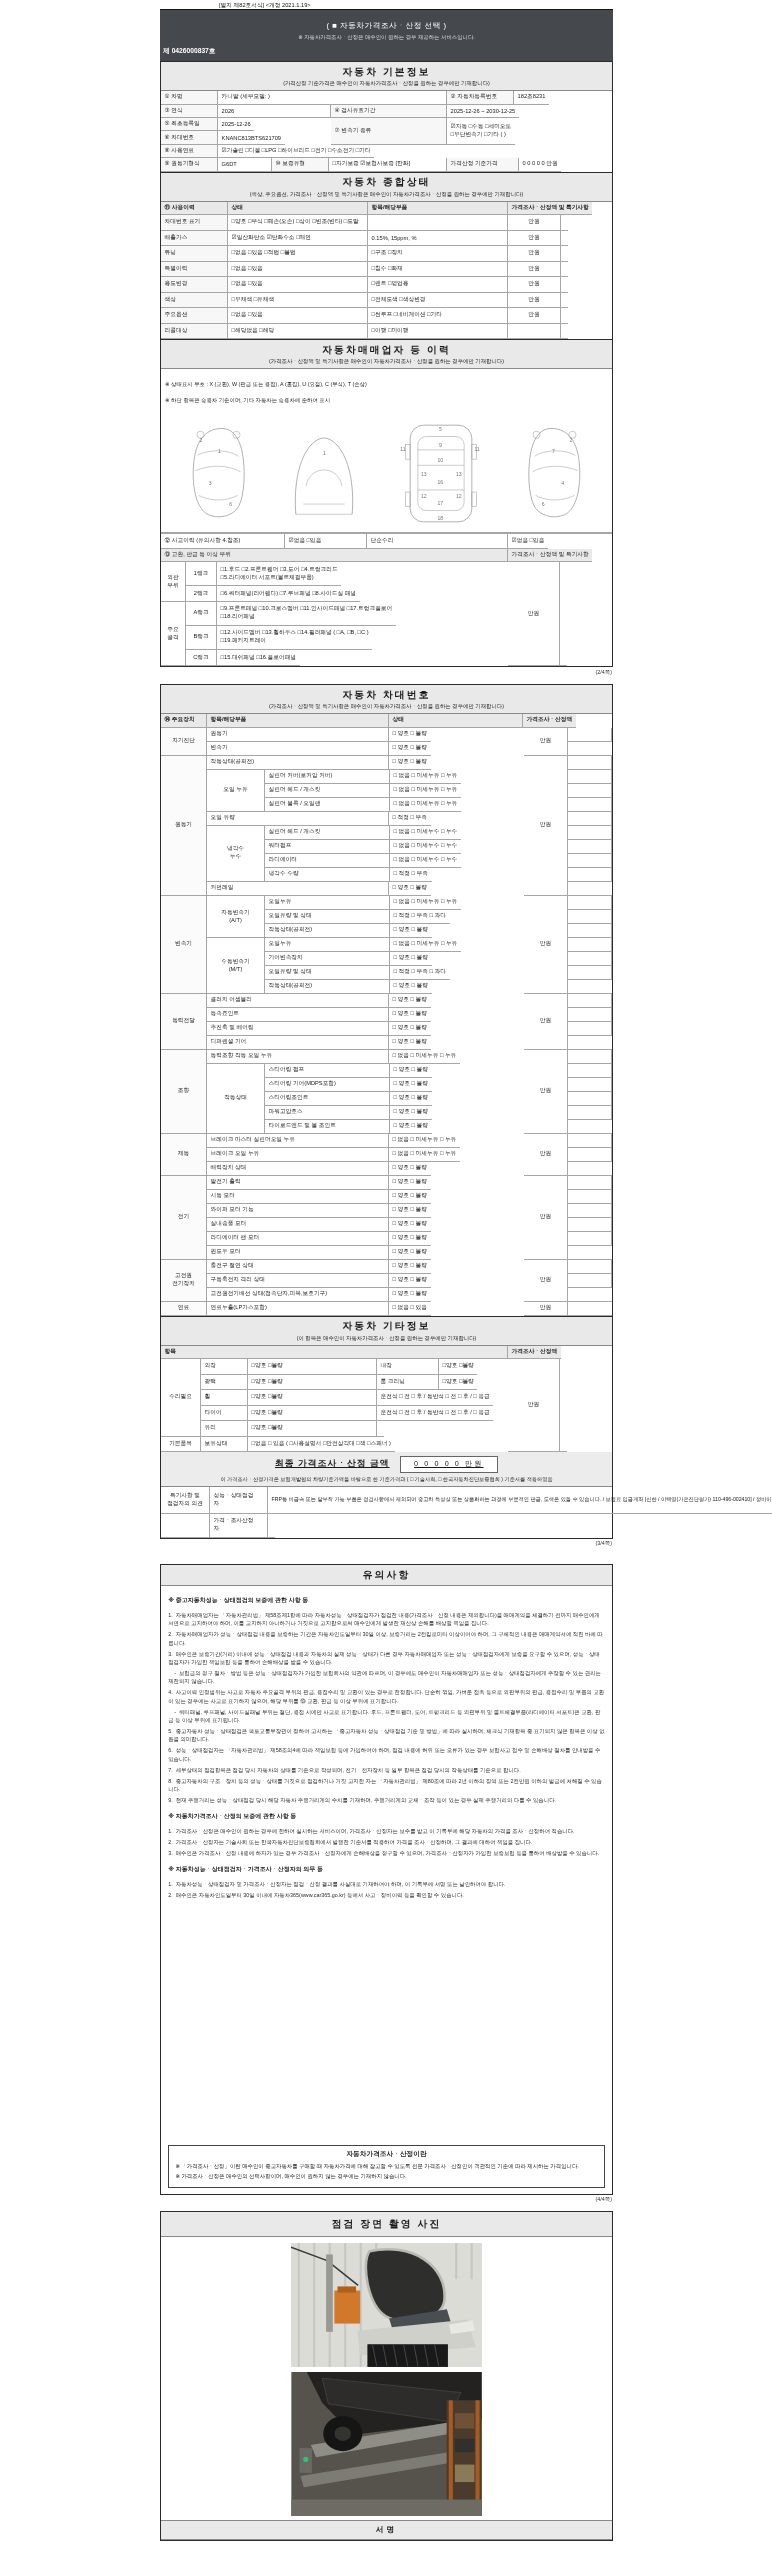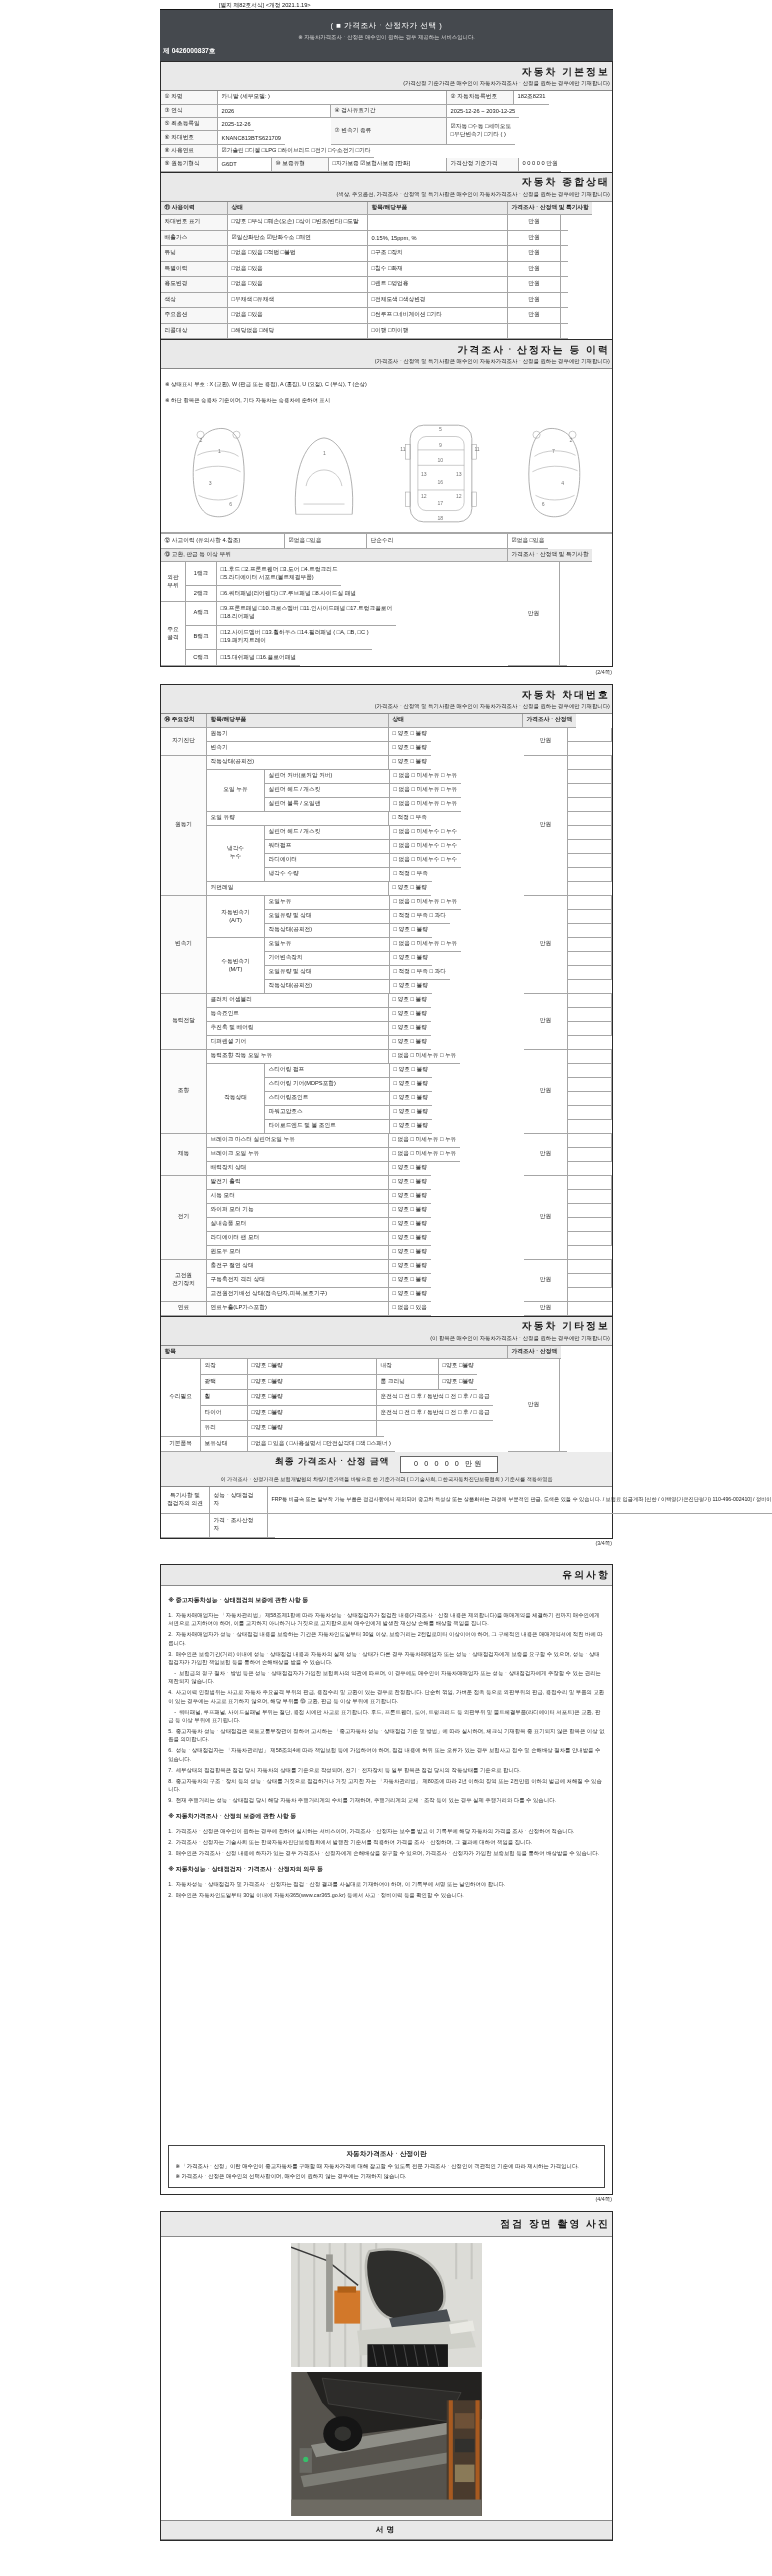--- a/index.html
+++ b/index.html
@@ -12,21 +12,21 @@
   .masthead { margin-top:9.3px; background:#45494e; border-top:1.5px solid #141414; color:#fff;
     padding:7.2px 0 5.2px; }
   .m-title { text-align:center; font-size:14px; font-weight:bold; letter-spacing:1.5px; }
   .m-sub { text-align:center; font-size:7.7px; margin-top:3.6px; letter-spacing:0.5px; }
   .m-note { text-align:center; font-size:5.4px; margin-top:2.6px; color:#d9d9d9; }
   .m-docno { font-size:6.7px; font-weight:bold; margin:6.2px 0 0 3.1px; }
 
   
   .sec { border:1px solid #2b2b2b; border-top-width:1.5px; background:#fff; }
   .sec + .sec { margin-top:-1px; }
-  .sec-head { background:#e9e9e9; text-align:right; padding:3.6px 2.1px 3.1px; border-bottom:0.5px solid #8a8a8a; }
+  .sec-head { background:#e9e9e9; text-align:center; padding:3.6px 2.1px 3.1px; border-bottom:0.5px solid #8a8a8a; }
   .sec-title { font-size:9.8px; font-weight:bold; letter-spacing:2.1px; }
   .sec-sub { font-size:5.4px; margin-top:1.5px; color:#222; }
 
   
   .r { display:flex; align-items:stretch; }
   .col { display:flex; flex-direction:column; }
   .f1 { flex:1 1 auto; min-width:0; }
   .c { border-right:0.5px solid #a6a6a6; border-bottom:0.5px solid #a6a6a6; padding:1.5px 3.6px;
     font-size:5.7px; display:flex; align-items:center; white-space:pre-line; flex:0 0 auto; min-height:13.4px; }
   .c:last-child { border-right:none; }
@@ -49,42 +49,42 @@
   
   .notices-body { padding:5.2px 7.2px 6.2px; display:flex; flex-direction:column; min-height:608px; }
   .nsec-head { font-size:6px; font-weight:bold; margin:5.2px 0 3.1px; }
   .nitem { font-size:5.4px; line-height:1.55; margin:2.6px 0; color:#2c2c2c; white-space:pre-wrap; }
   .inner-box { border:0.8px solid #444; margin-top:auto; padding:4.1px 6.2px 5.2px; }
   .inner-box-title { text-align:center; font-weight:bold; font-size:6.7px; margin-bottom:3.1px; }
   .inner-line { font-size:5.4px; line-height:1.5; margin:1.5px 0; }
 
   
   .final-band { background:#ececec; padding:4.1px 5.2px 3.1px; border-bottom:0.5px solid #8a8a8a; }
-  .final-row { display:flex; align-items:flex-start; justify-content:center; gap:10px; }
+  .final-row { display:flex; align-items:center; justify-content:center; gap:10px;text-decoration:underline; }
   .final-title { font-size:8.8px; font-weight:bold; letter-spacing:1px; }
   .final-amount { background:#fff; border:0.5px solid #666; padding:2.1px 13.4px; font-size:7.2px; letter-spacing:2.1px; }
   .final-note { text-align:center; font-size:5.2px; margin-top:3.1px; color:#222; }
 
   
   .photo-area { display:flex; flex-direction:column; align-items:center; padding:5.2px 0 4.1px; gap:5.2px; }
 
   
   .sig-band { background:#e9e9e9; border-top:0.5px solid #8a8a8a; border-bottom:0.5px solid #8a8a8a;
     padding:4.1px 7.2px 4.1px; }
   .sig-title { text-align:center; font-size:7.7px; font-weight:bold; letter-spacing:3.1px; }
 </style>
 </head>
 <body>
 
 <div class="top-note">[별지 제82호서식] &lt;개정 2021.1.19&gt;</div>
 
 <div class="page">
 
   <div class="masthead">
-    <div class="m-sub">( ■ 가격조사ㆍ산정자가 선택 )</div>
+    <div class="m-sub">( ■ 자동차가격조사ㆍ산정 선택 )</div>
     <div class="m-note">※ 자동차가격조사ㆍ산정은 매수인이 원하는 경우 제공하는 서비스입니다.</div>
     <div class="m-docno">제 0426000837호</div>
   </div>
 
   <div class="sec">
     <div class="sec-head">
       <div class="sec-title">자동차 기본정보</div>
       <div class="sec-sub">(가격산정 기준가격은 매수인이 자동차가격조사ㆍ산정을 원하는 경우에만 기재합니다)</div>
     </div>
     <div class="r">
@@ -192,21 +192,21 @@
       <div class="c lbl" style="width:67px">리콜대상</div>
       <div class="c" style="width:140px">□해당없음  □해당</div>
       <div class="c" style="width:140px">□이행   □미이행</div>
       <div class="c center" style="width:53px"></div>
       <div class="c f1"></div>
     </div>
   </div>
 
   <div class="sec">
     <div class="sec-head">
-      <div class="sec-title">가격조사ㆍ산정자는 등 이력</div>
+      <div class="sec-title">자동차매매업자 등 이력</div>
       <div class="sec-sub">(가격조사ㆍ산정액 및 특기사항은 매수인이 자동차가격조사ㆍ산정을 원하는 경우에만 기재합니다)</div>
     </div>
     <div class="c legend" style="display:block;border-right:none">
       <div>※ 상태표시 부호 : X (교환), W (판금 또는 용접), A (흠집), U (요철), C (부식), T (손상)</div>
       <div>※ 하단 항목은 승용차 기준이며, 기타 자동차는 승용차에 준하여 표시</div>
     </div>
     <div class="diag-wrap">
       <svg width="77" height="106" viewBox="0 0 150 205">
         <path d="M75,18 C42,22 28,52 26,95 C24,140 34,172 52,184 C72,195 102,190 114,170 C126,148 128,98 121,63 C114,32 100,15 75,18 Z" fill="none" stroke="#9a9a9a" stroke-width="1.5"></path>
         <path d="M34,70 C55,58 95,58 114,72" fill="none" stroke="#9a9a9a"></path>

